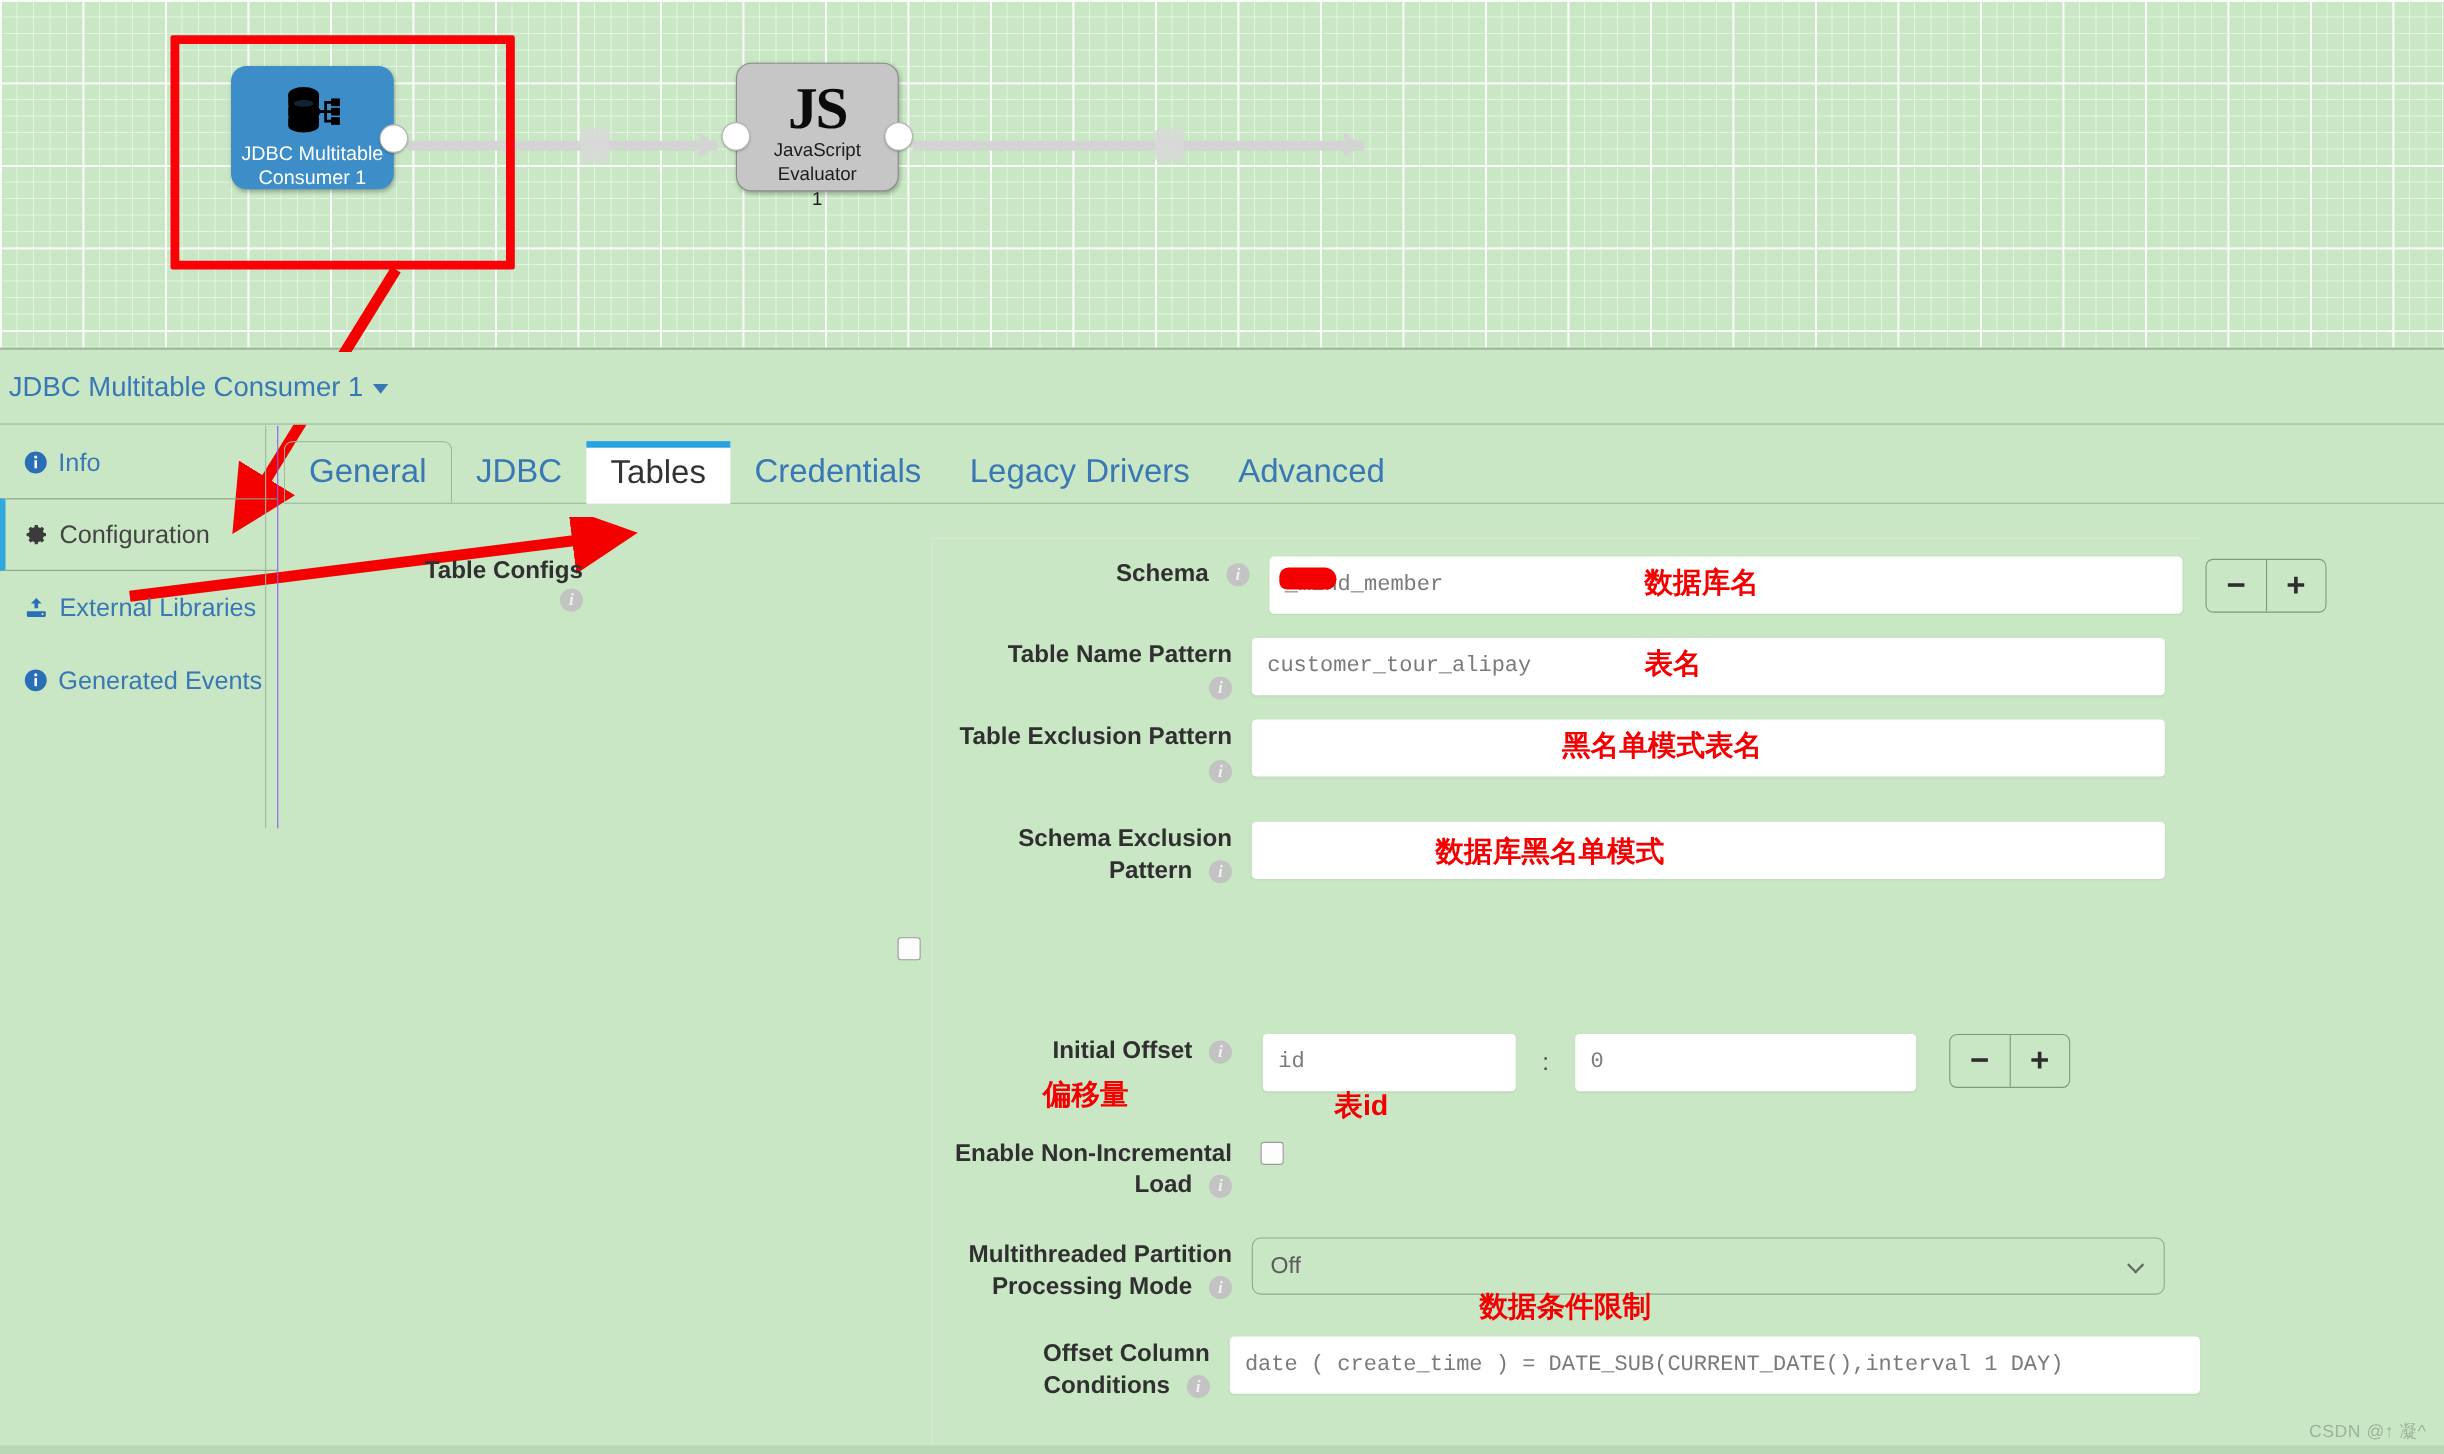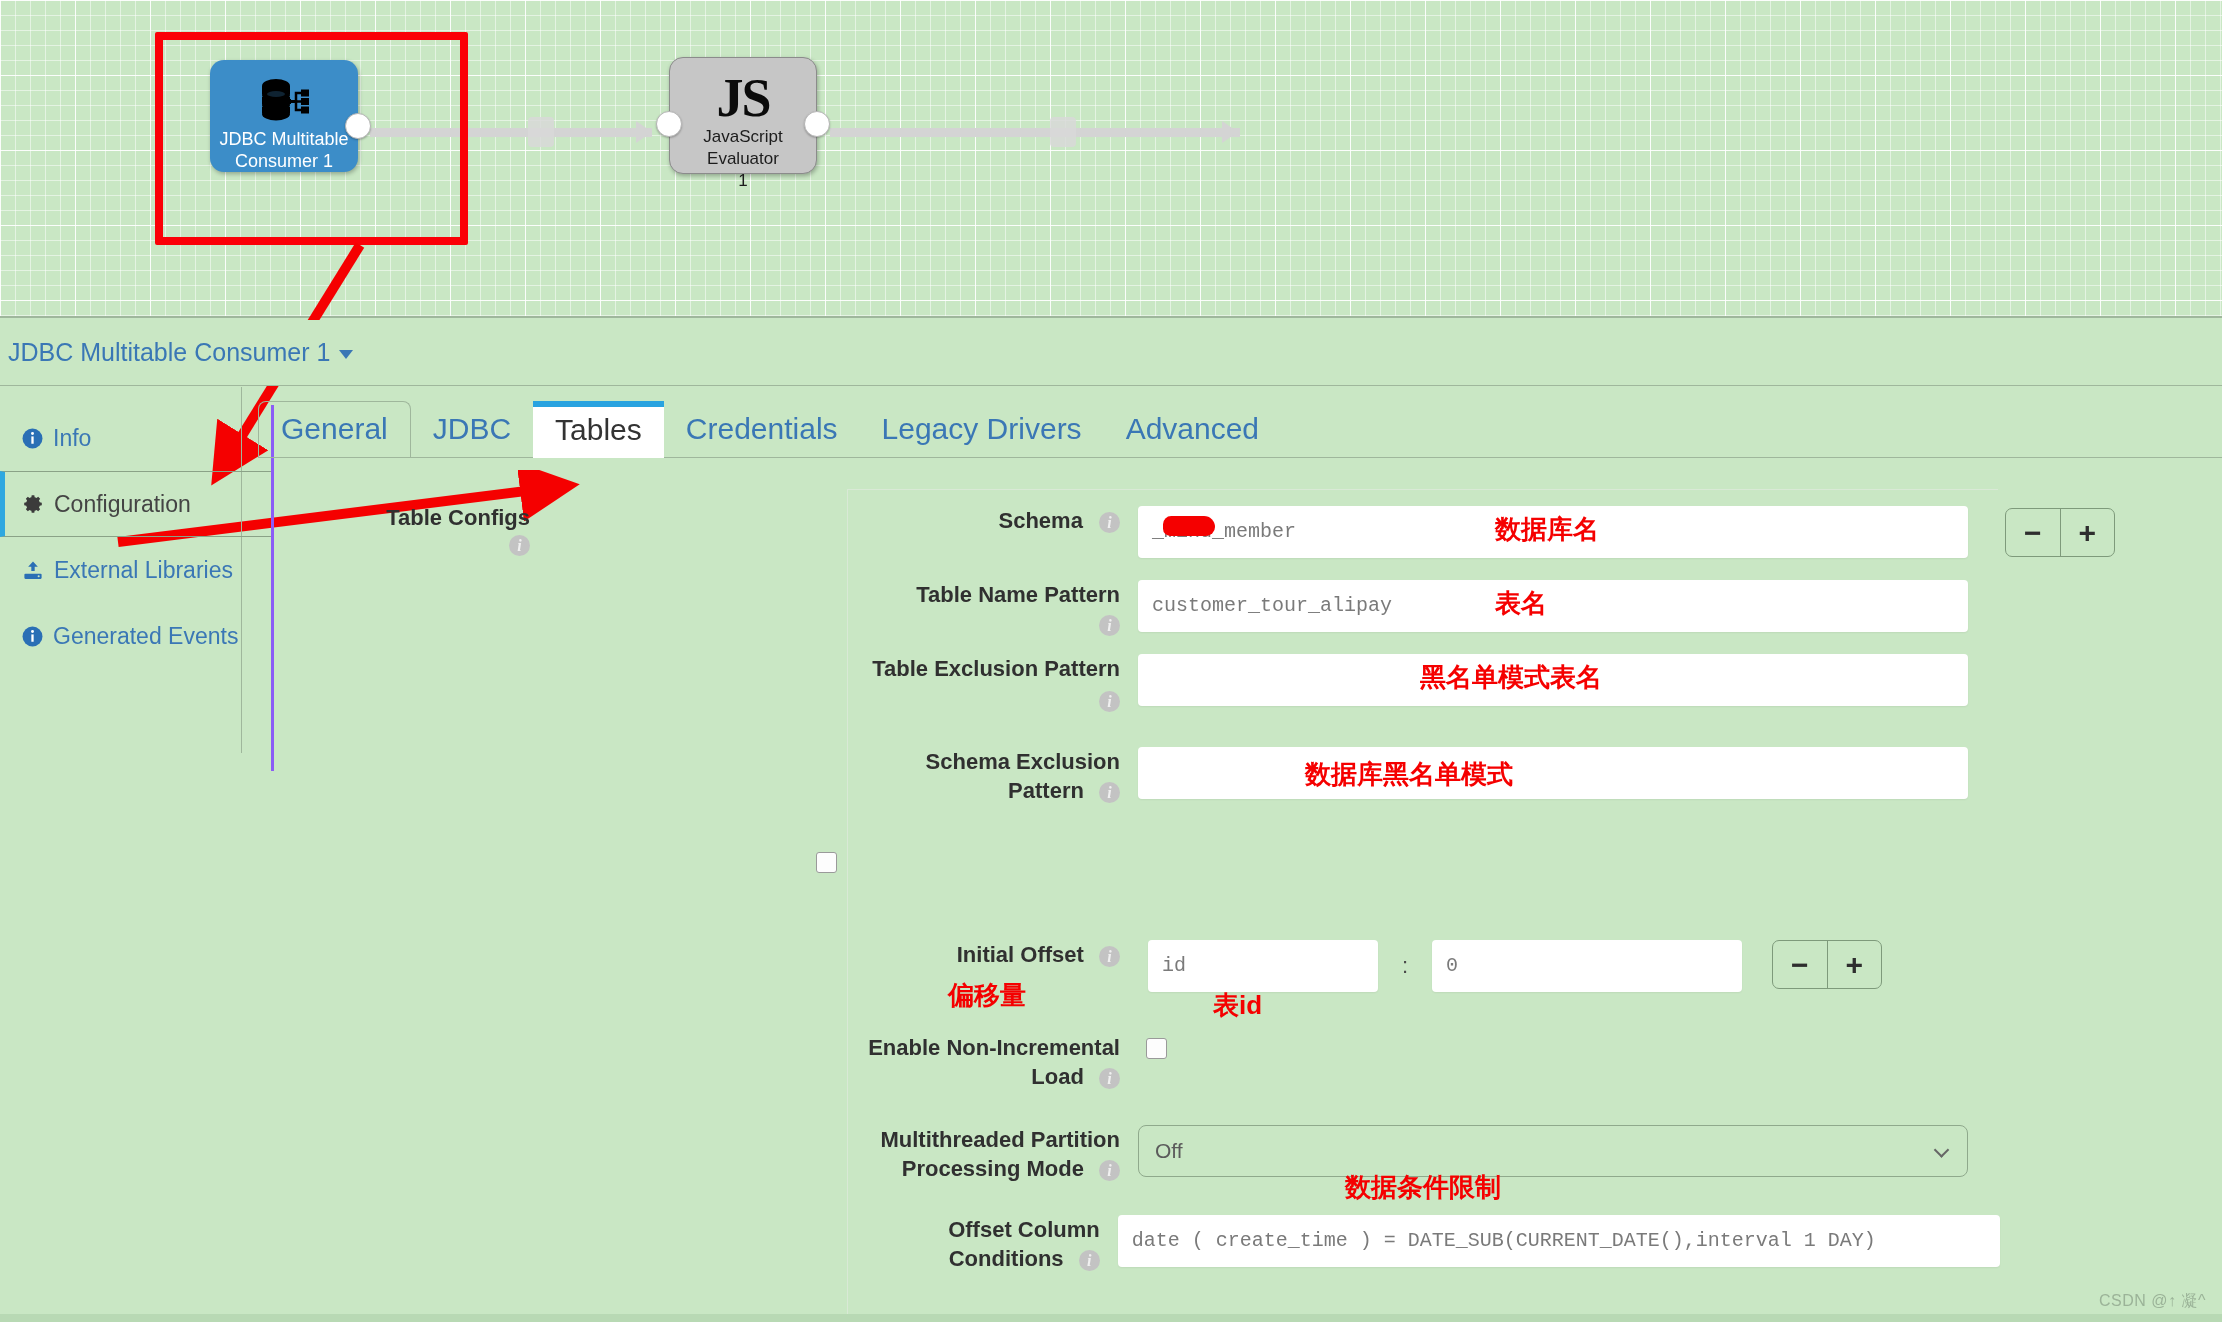--- a/index.html
+++ b/index.html
@@ -134,24 +134,23 @@
     border-left: 7px solid transparent;
     border-right: 7px solid transparent;
     border-top: 9px solid #3a77b5;
     vertical-align: middle;
   }
 
   
   #sidebar {
     position: absolute;
     left: 0; top: 387px;
-    width: 274px;
+    width: 253px;
     height: 366px;
-    border-right: 3px solid #8b5cf6;
-    margin-top: 18px;
+    border-right: 1px solid #8b5cf6;
   }
   .side-item {
     height: 66px;
     display: flex;
     align-items: center;
     padding-left: 22px;
     color: #3a77b5;
     font-size: 23px;
     gap: 10px;
   }
@@ -463,21 +462,21 @@
   <div class="tab"><span>Legacy Drivers</span></div>
   <div class="tab"><span>Advanced</span></div>
 </div>
 
 <div id="table-configs-label">
   <span>Table Configs</span><span class="info-i tc-info">i</span>
 </div>
 
 <div id="configs-panel"></div>
 
-<div class="frow" style="left:880px; top:506px; width:1120px;">
+<div class="frow" style="left:880px; top:506px; width:1120px;justify-content:center;">
   <div class="flabel" style="width:240px;">
     <span>Schema</span>
     <span class="info-i" style="margin-left:10px;">i</span>
   </div>
   <div style="margin-left:18px; width:830px;">
     <div class="txt"><span>_mind_member</span></div>
   </div>
 </div>
 <div id="schema-redaction"></div>
 <div class="cn-note" style="left:1495px; top:512px;"><span>数据库名</span></div>

